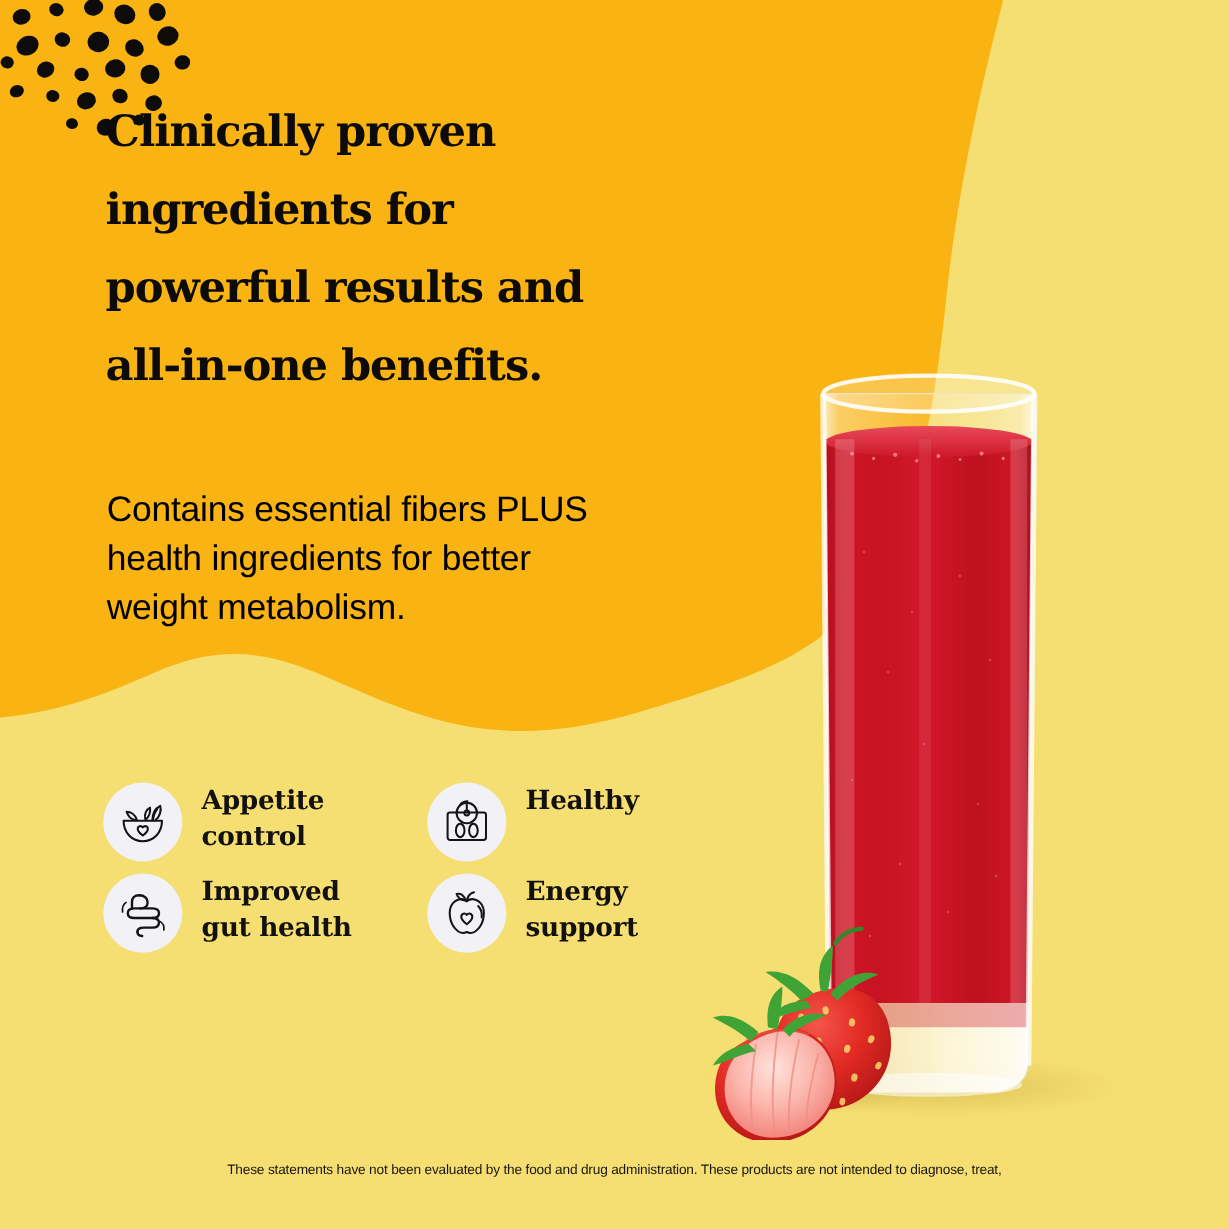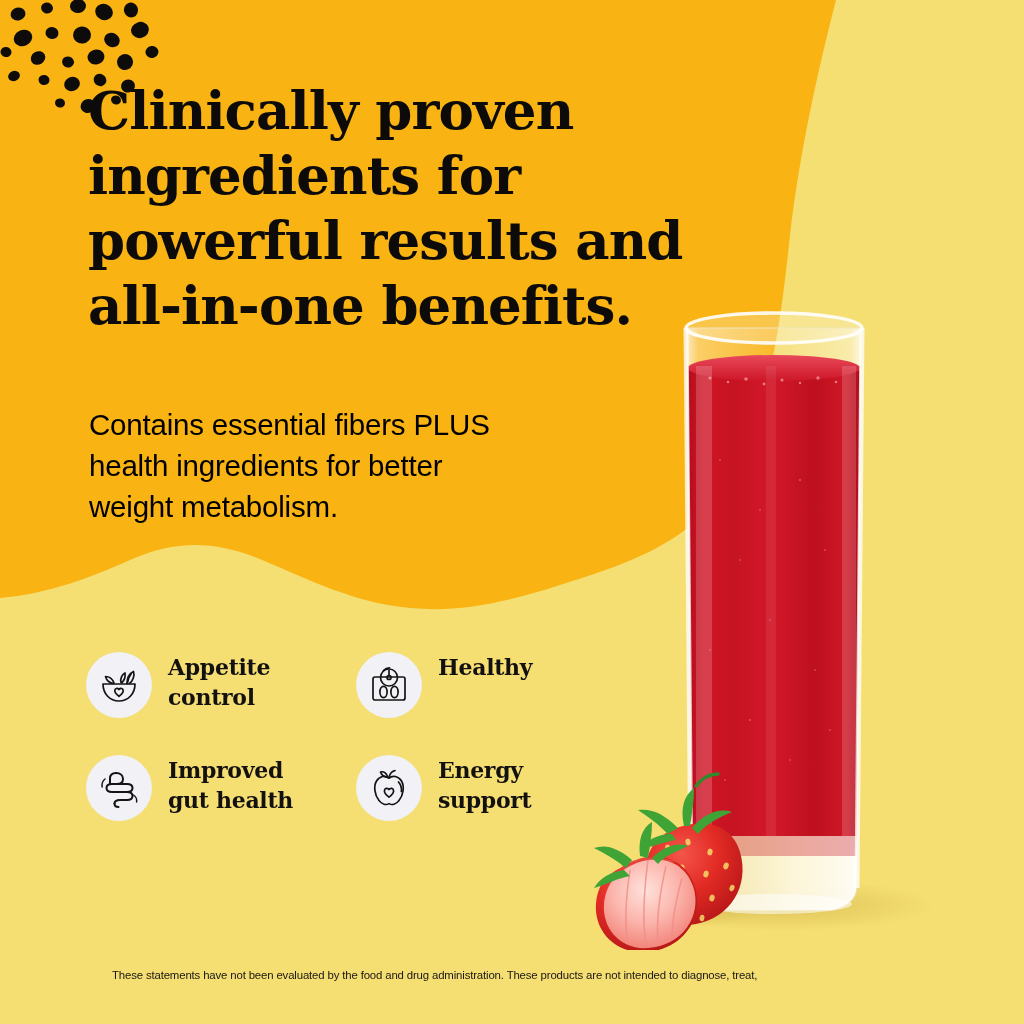--- a/index.html
+++ b/index.html
@@ -15,39 +15,39 @@
   .bg-blob{position:absolute;left:0;top:0;width:1024px;height:1024px;}
 
   
   .dots{position:absolute;left:0;top:0;width:200px;height:130px;}
 
   
   .headline{
     position:absolute;left:88px;top:78px;width:640px;
     font-family:"DejaVu Serif", serif;
     font-weight:700;
-    font-size:53px;
+    font-size:36px;
     line-height:65px;
     letter-spacing:-0.9px;
     color:#0C0B0A;
   }
   .subhead{
     position:absolute;left:89px;top:404px;width:520px;
     font-family:"Liberation Sans", sans-serif;
     font-weight:400;
     font-size:29.5px;
     line-height:41px;
     letter-spacing:-0.2px;
     color:#000000;
   }
 
   
   .benefits{position:absolute;left:86px;top:652px;width:560px;}
   .brow{display:flex;}
-  .brow + .brow{margin-top:37px;}
+  .brow + .brow{margin-top:10px;}
   .bcell{display:flex;width:270px;}
   .bicon{
     width:66px;height:66px;border-radius:50%;
     background:#F1F1F6;
     flex:0 0 66px;
     display:flex;align-items:center;justify-content:center;
   }
   .blabel{
     margin-left:16px;
     font-family:"DejaVu Serif", serif;
@@ -57,20 +57,21 @@
     color:#131110;
     letter-spacing:-0.3px;
   }
 
   
   .product{position:absolute;left:560px;top:300px;width:430px;height:650px;}
 
   
   .disclaimer{
     position:absolute;left:112px;top:966px;width:800px;
+    text-align:center;
     font-family:"Liberation Sans", sans-serif;
     font-size:11.4px;
     line-height:19px;
     color:#1A1713;
     letter-spacing:-0.15px;
   }
 </style>
 </head>
 <body>
 

